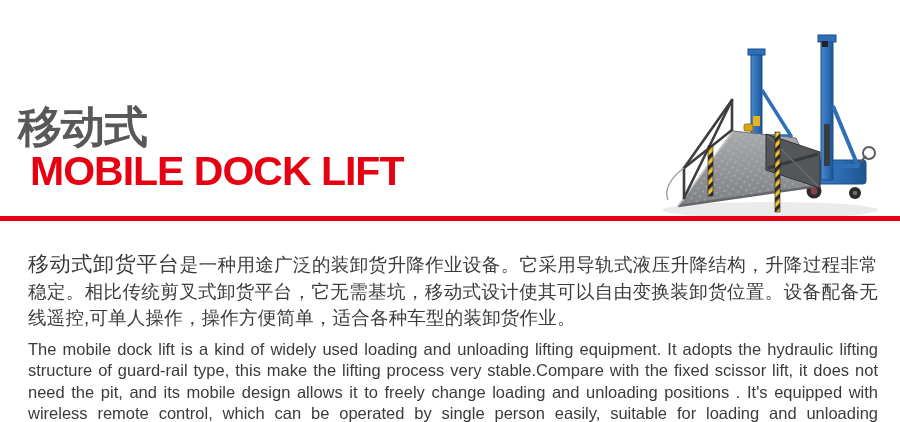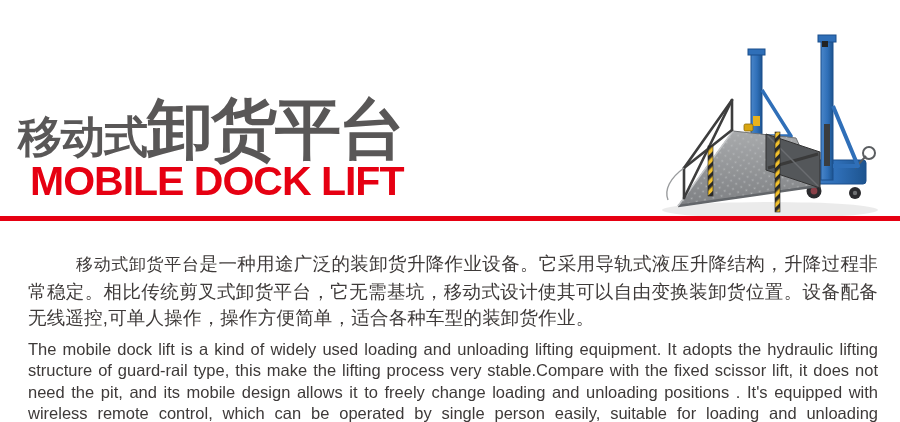--- a/index.html
+++ b/index.html
@@ -30,38 +30,37 @@
 
   .machine { position:absolute; right:0; top:28px; width:252px; height:192px; }
 
   
   .content { position:absolute; left:0; top:221px; width:900px; padding:0 22px 0 28px; }
   .para-zh {
     margin-top:30px;
     font-size:18.5px; line-height:26.5px; text-align:justify;
     color:#3e3a39; letter-spacing:0.2px;
   }
-  .para-zh .lead { font-size:17px; letter-spacing:0.5px;margin-left:48px; }
+  .para-zh .lead { font-size:21px; letter-spacing:0.5px; }
   .para-en {
     margin-top:7px;
     font-size:16.5px; line-height:21.5px; text-align:justify;
     color:#3e3a39;
   }
 </style>
 </head>
 <body>
 
 <div class="page">
 
   <div class="hero">
 
     <div class="title-block">
       <div class="title-zh">
         <span class="title-zh-prefix">移动式</span>
-        <span class="title-zh-main">卸货平台</span>
       </div>
       <div class="title-en">MOBILE DOCK LIFT</div>
     </div>
 
     <svg class="machine" viewBox="0 0 252 192" aria-hidden="true">
       <defs>
         <linearGradient id="blueG" x1="0" y1="0" x2="1" y2="0">
           <stop offset="0" stop-color="#4a86c9"></stop>
           <stop offset="0.55" stop-color="#2f6fb8"></stop>
           <stop offset="1" stop-color="#1d548f"></stop>

